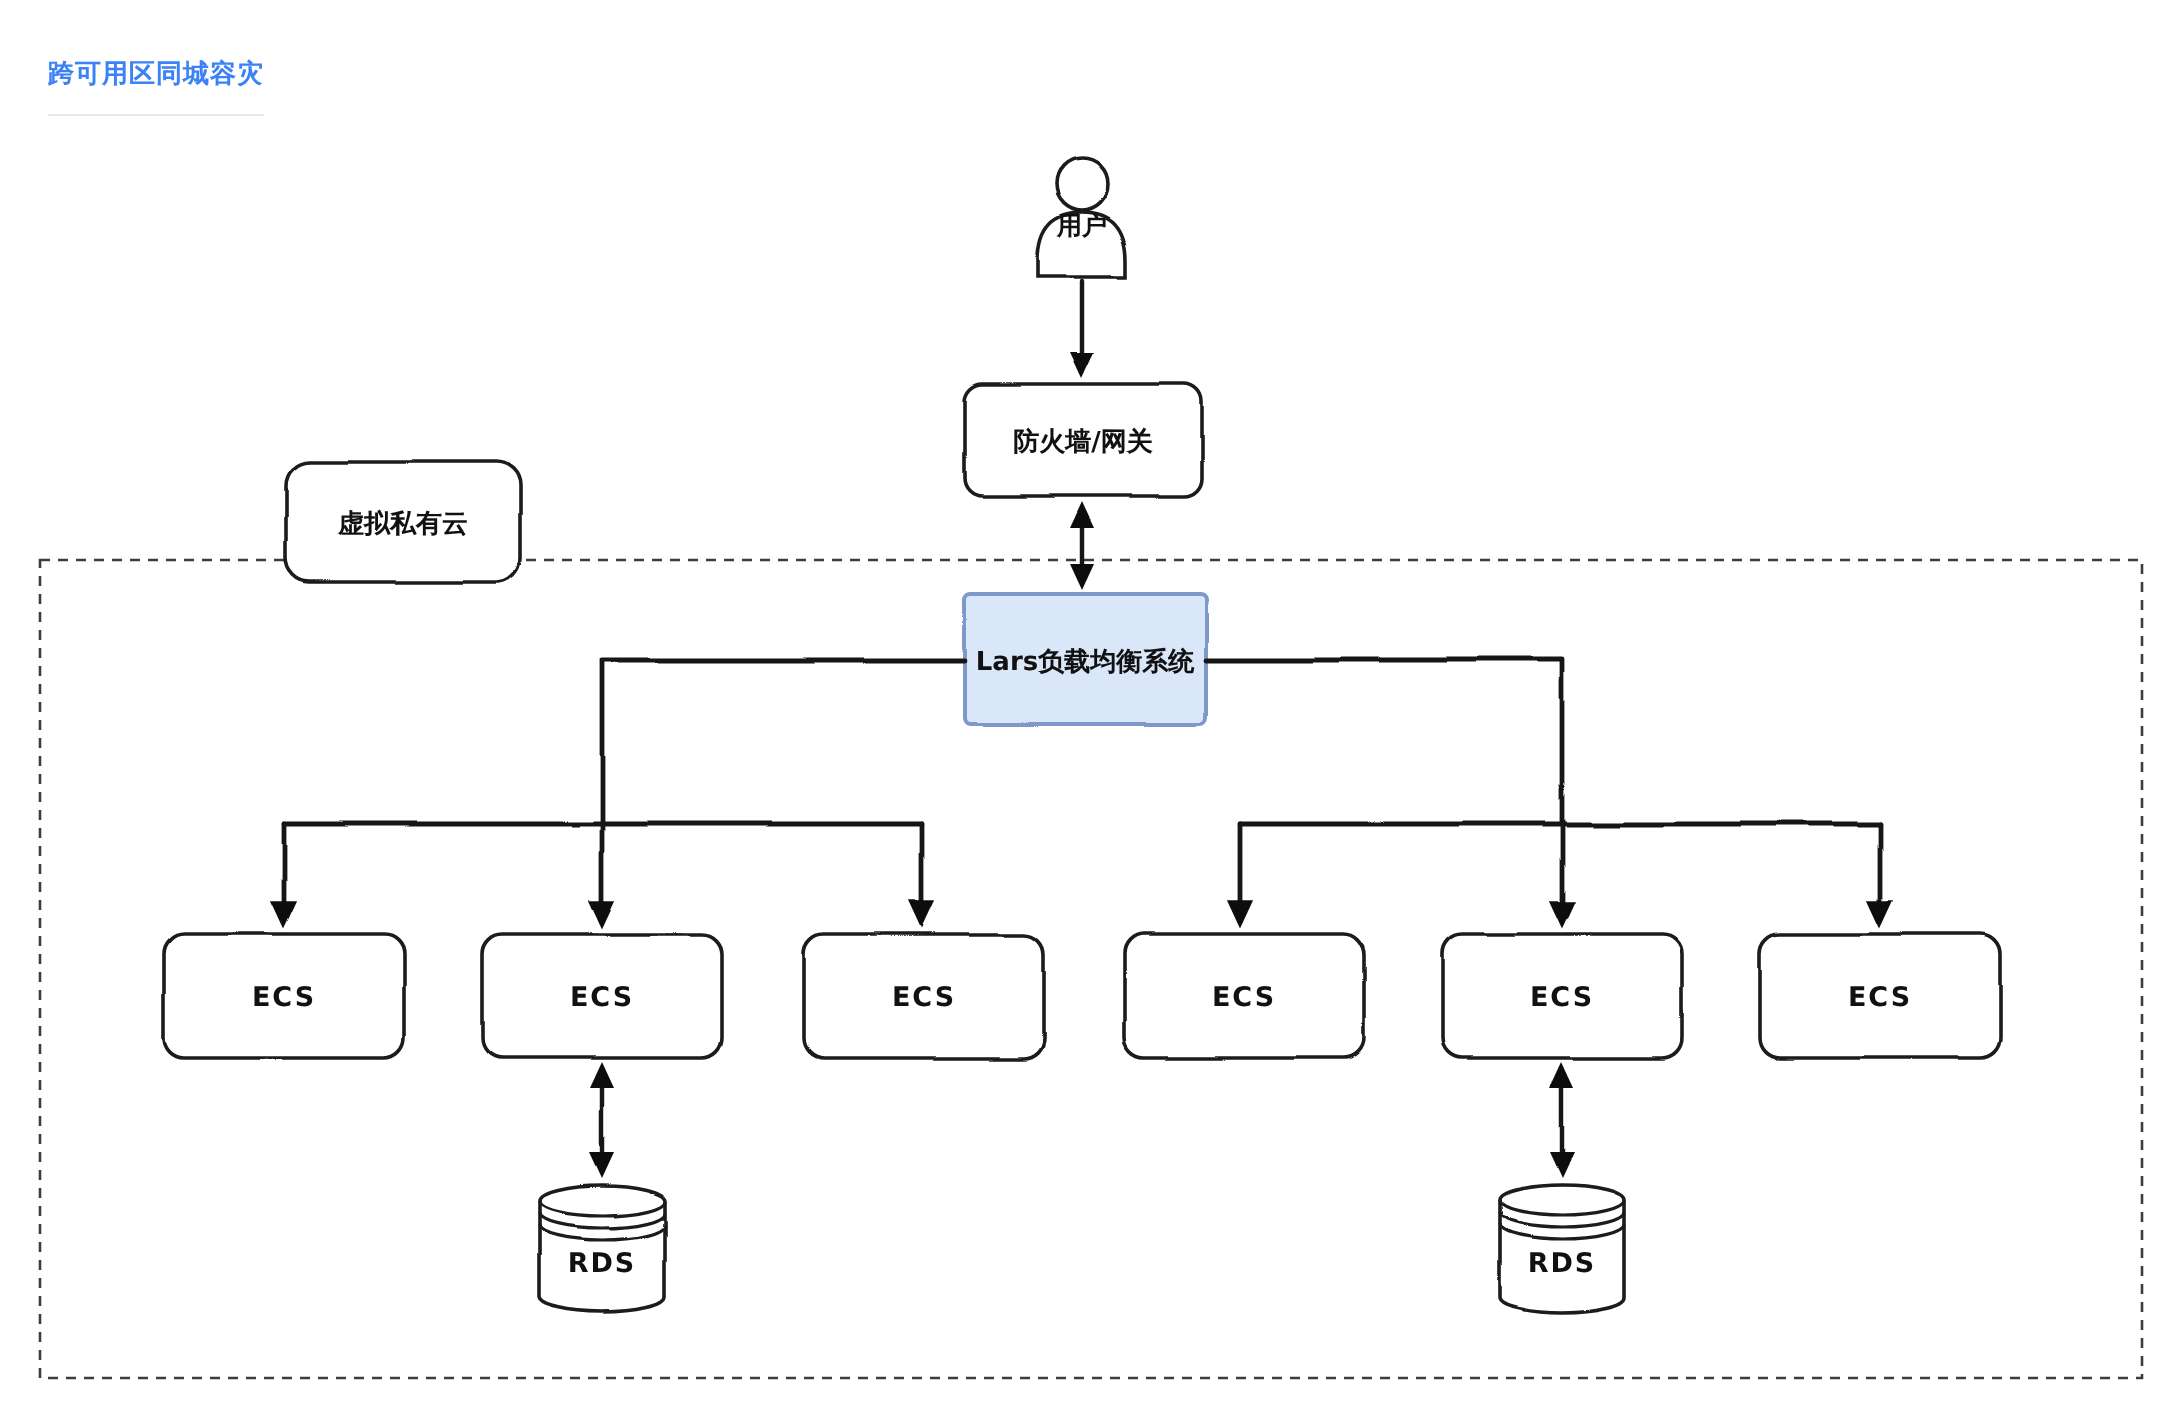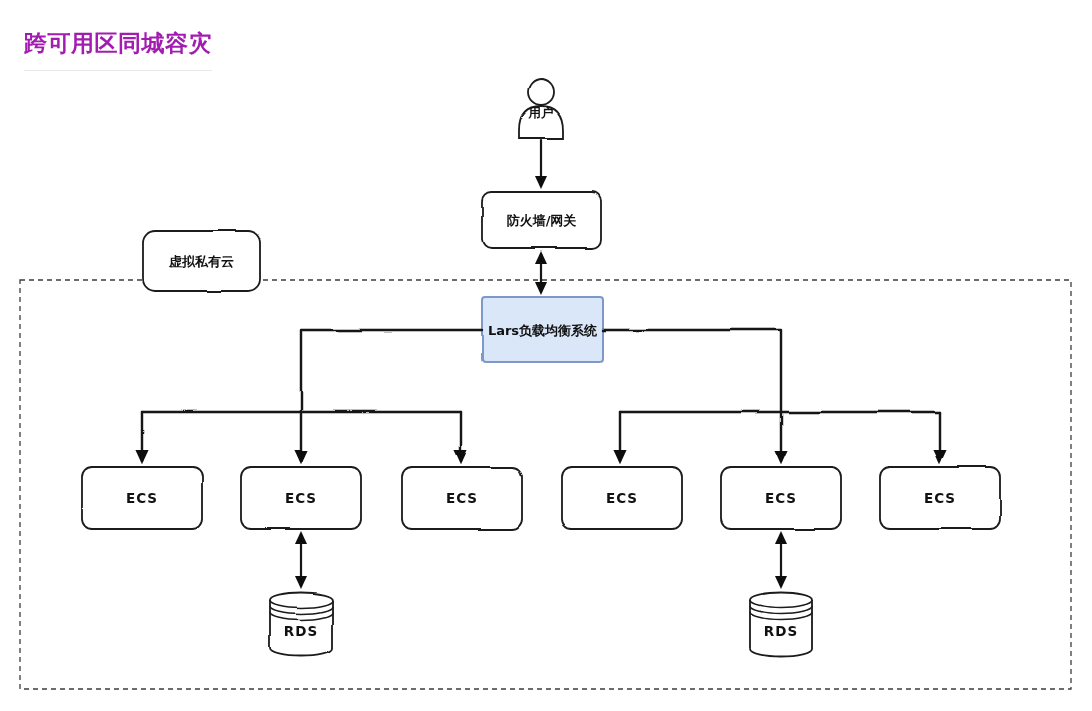--- a/index.html
+++ b/index.html
@@ -12,23 +12,23 @@
     width: 1092px;
     height: 711px;
     background: #ffffff;
     overflow: hidden;
     font-family: "Liberation Sans", sans-serif;
   }
   .title {
     position: absolute;
     left: 24px;
     top: 28px;
-    font-size: 23px;
+    font-size: 13px;
     font-weight: 700;
-    color: #a21caf;
+    color: #3b82f6;
     letter-spacing: 0.5px;
     padding-bottom: 11px;
     border-bottom: 1px solid #e8e8e8;
   }
   svg.diagram {
     position: absolute;
     left: 0;
     top: 0;
   }
   .shape {

